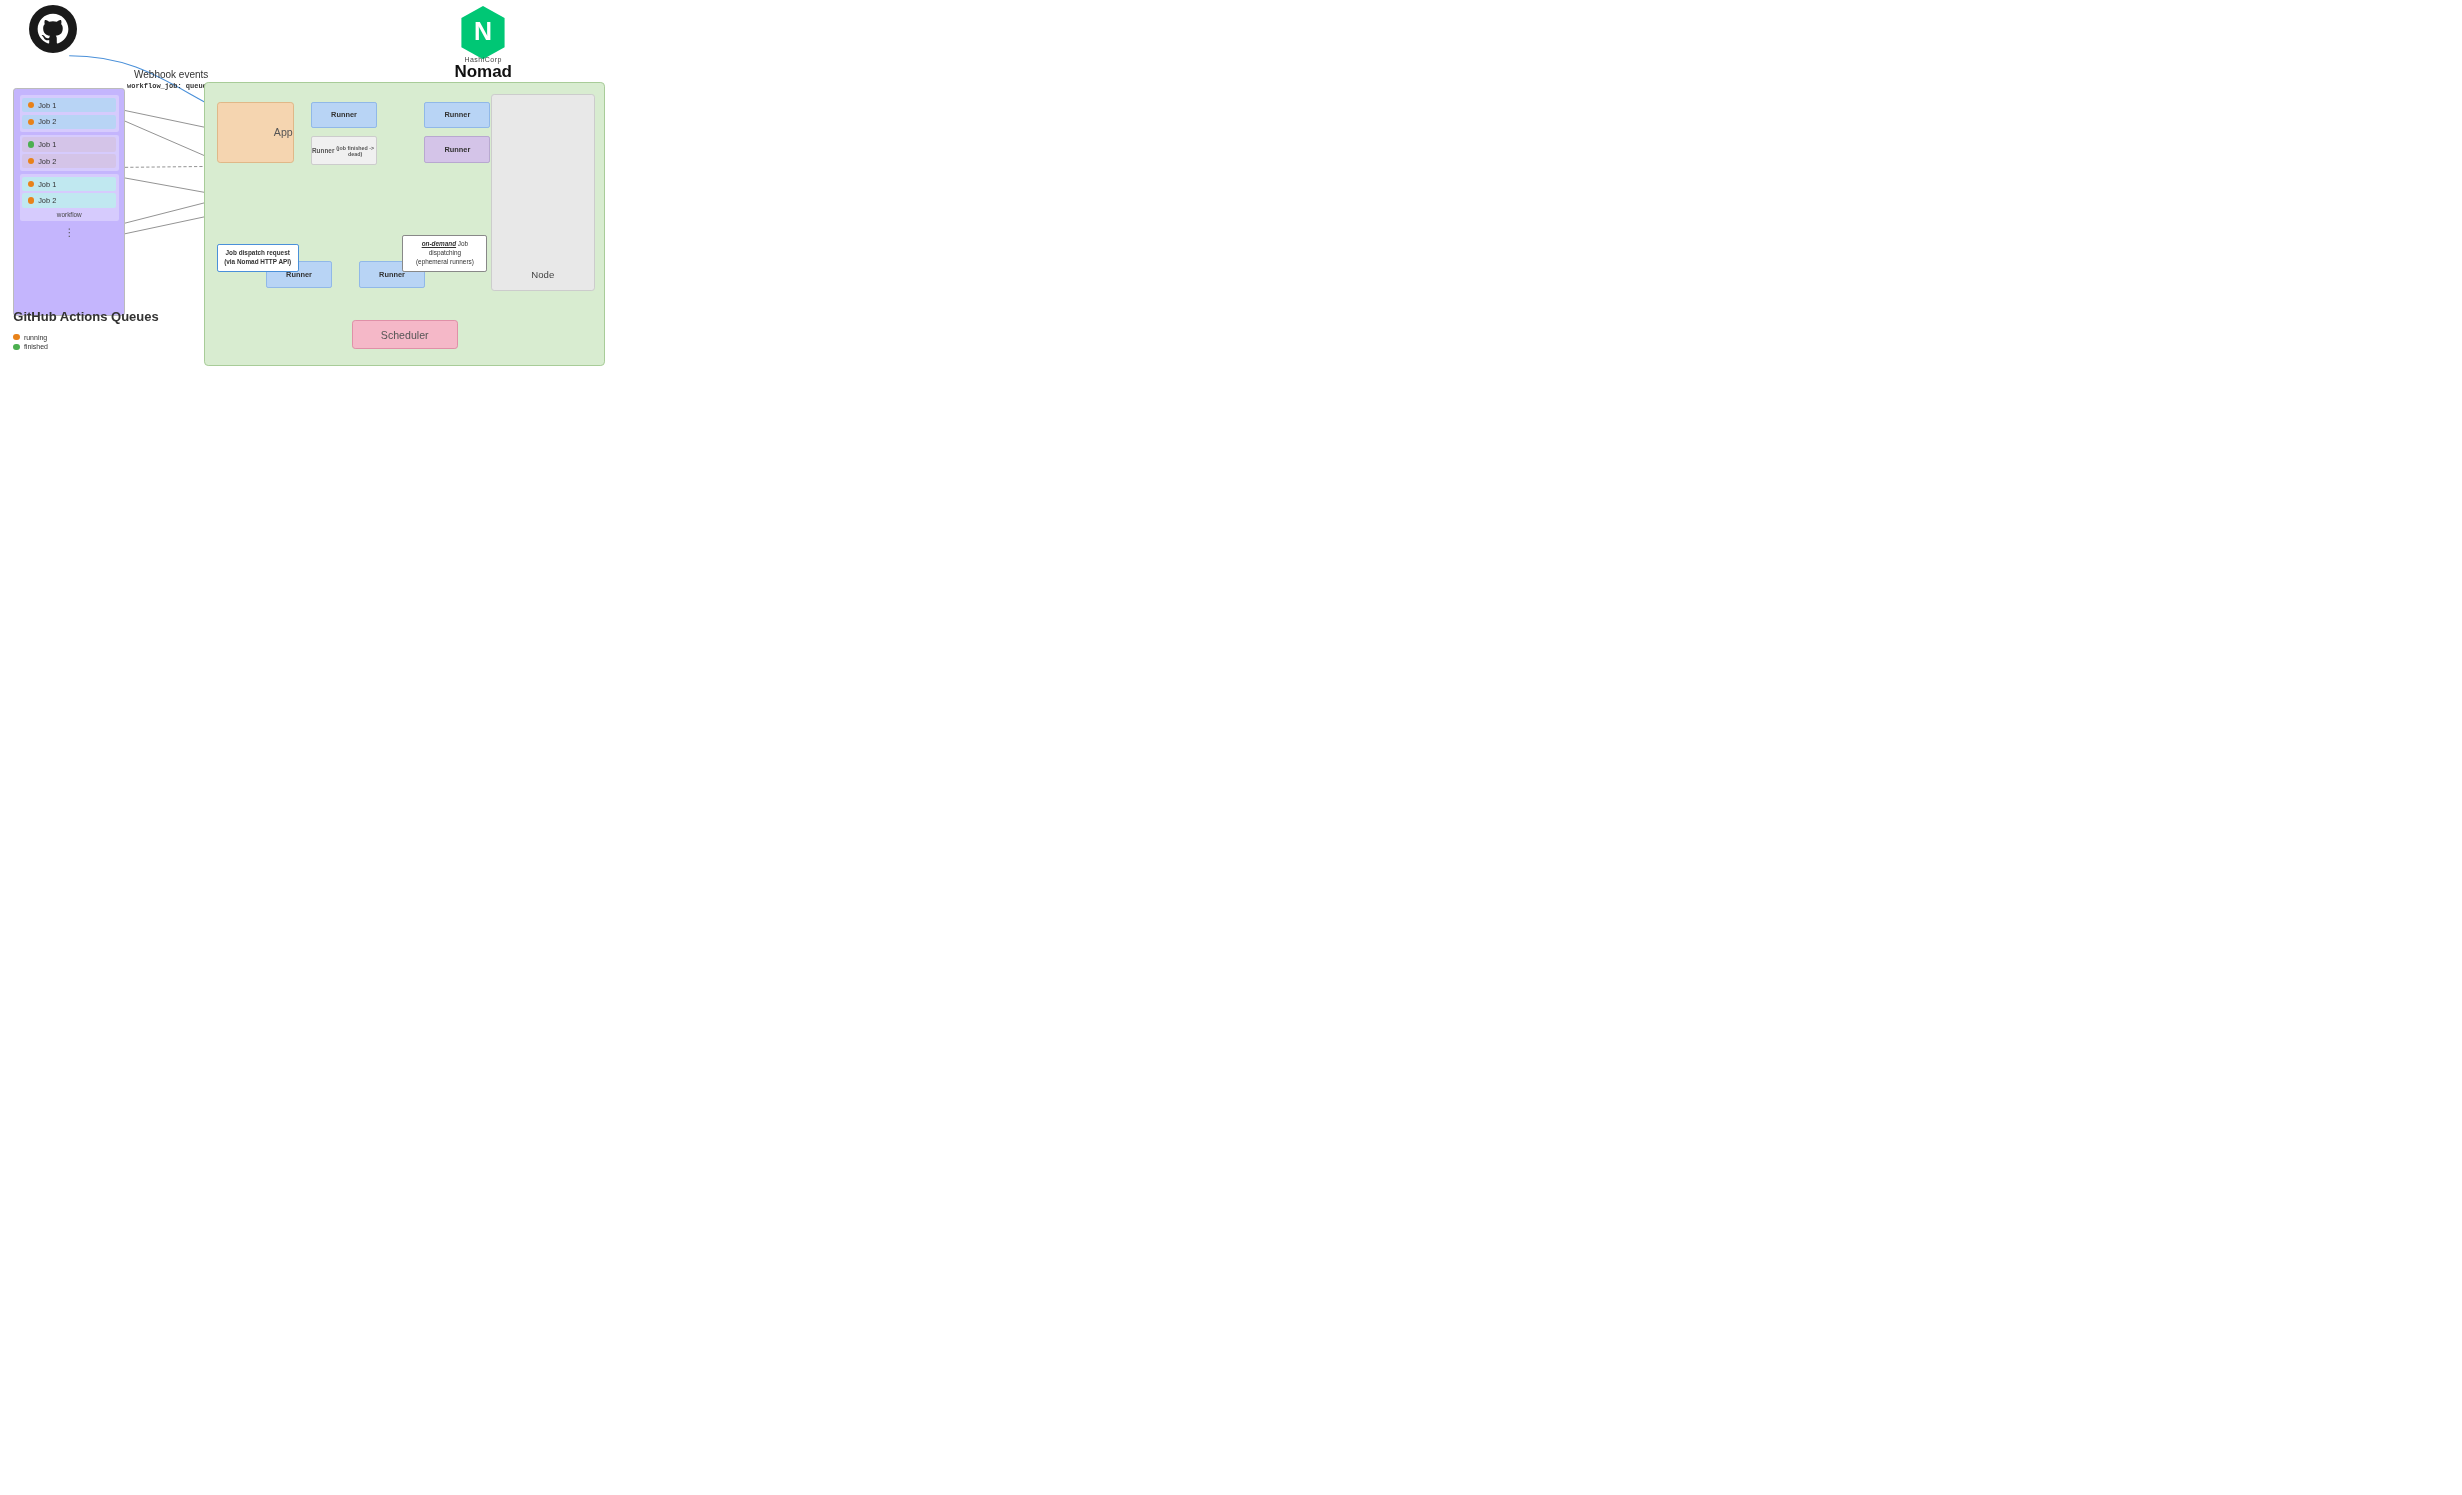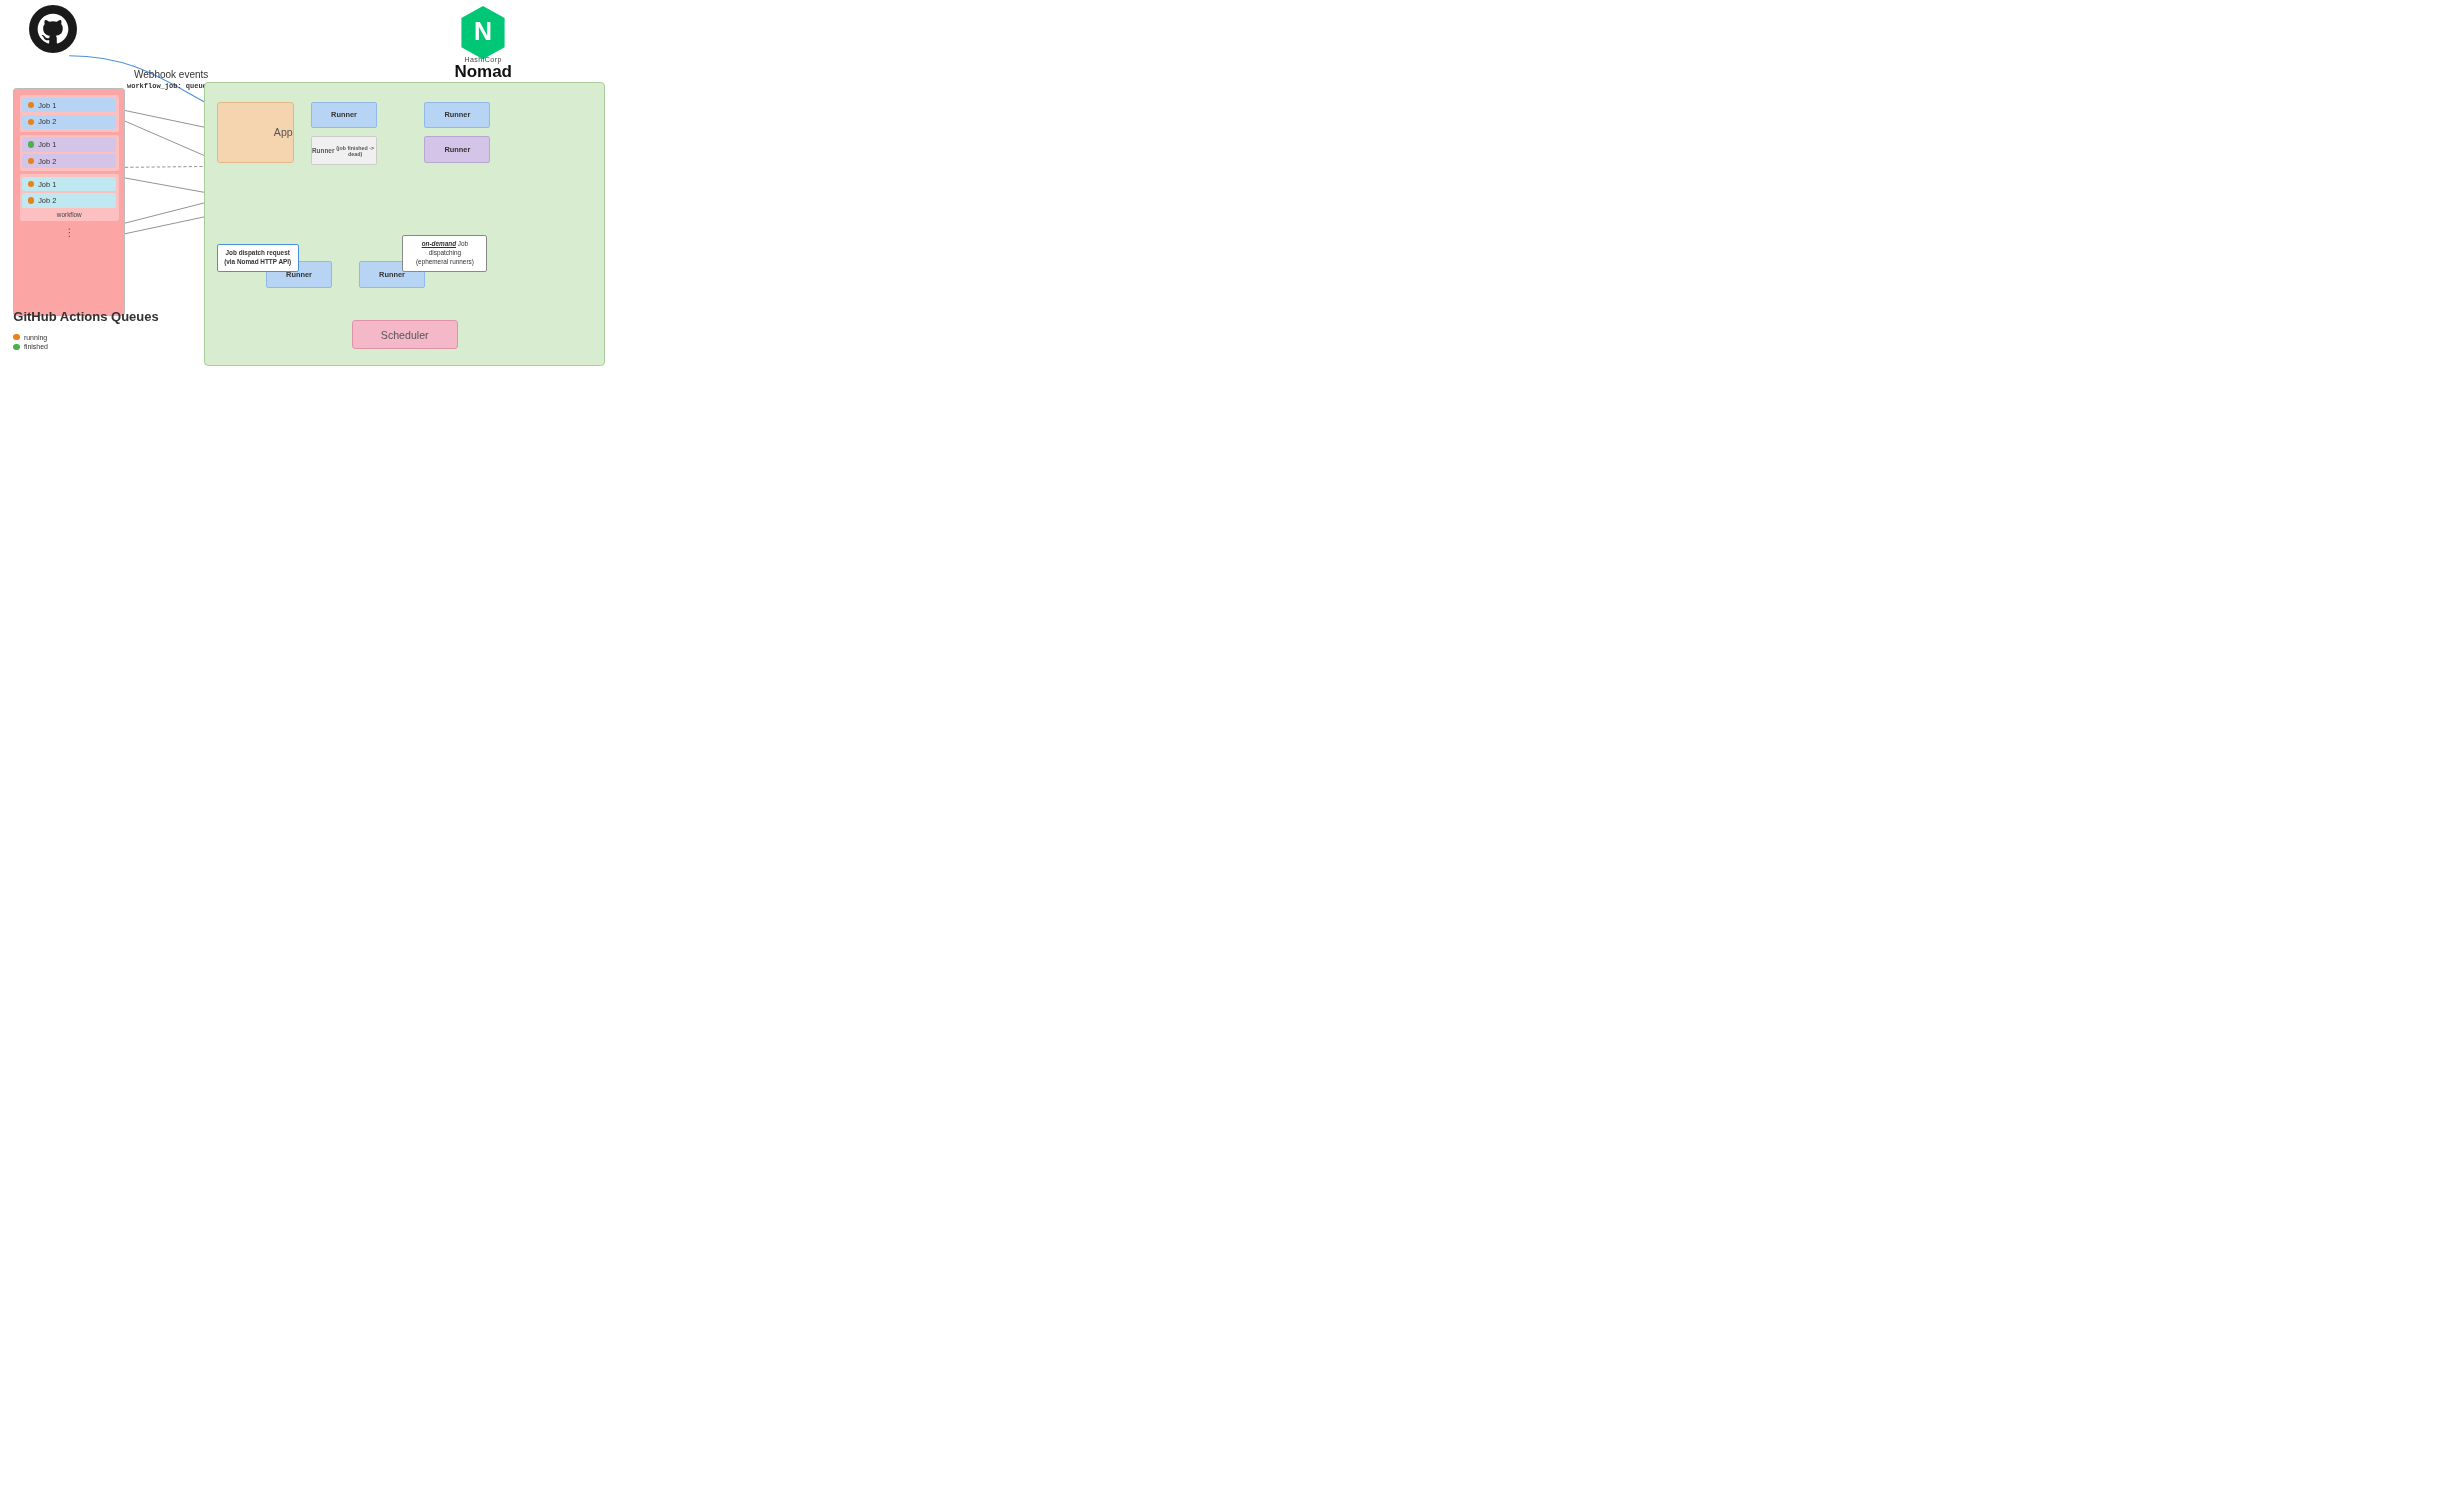--- a/index.html
+++ b/index.html
@@ -71,21 +71,21 @@
       color: #333;
     }
 
     
     .queue-panel {
       position: absolute;
       top: 88px;
       left: 13.3px;
       width: 112px;
       height: 228px;
-      background: #fca5a5;
+      background: #c4b5fd;
       border-radius: 3.2px;
       border: 0.5px solid #bbb;
       padding: 6.4px 5.3px 5.3px;
       display: flex;
       flex-direction: column;
       gap: 3.2px;
     }
 
     .queue-group {
       display: flex;
@@ -433,20 +433,23 @@
     <div class="runner-box" style="top:18.6px; left:106px; width:66px; height:26.6px;">Runner</div>
 
     <div class="runner-box dead" style="top:53px; left:106px; width:66px; height:29px;">
       Runner<br><span style="font-size:5.3px;">(job finished -&gt; dead)</span>
     </div>
 
     <div class="runner-box" style="top:18.6px; right:114px; width:66px; height:26.6px;">Runner</div>
 
     <div class="runner-box purple" style="top:53px; right:114px; width:66px; height:26.6px;">Runner</div>
 
+    <div class="node-panel">
+      <div class="node-label">Node</div>
+    </div>
 
     <div class="runner-box" style="bottom:77px; left:61px; width:66px; height:26.6px;">Runner</div>
 
     <div class="runner-box" style="bottom:77px; left:154px; width:66px; height:26.6px;">Runner</div>
 
     <div class="dispatch-box">
       <span><strong>Job dispatch request<br>(via Nomad HTTP API)</strong></span>
     </div>
 
     <div class="ondemand-box">

